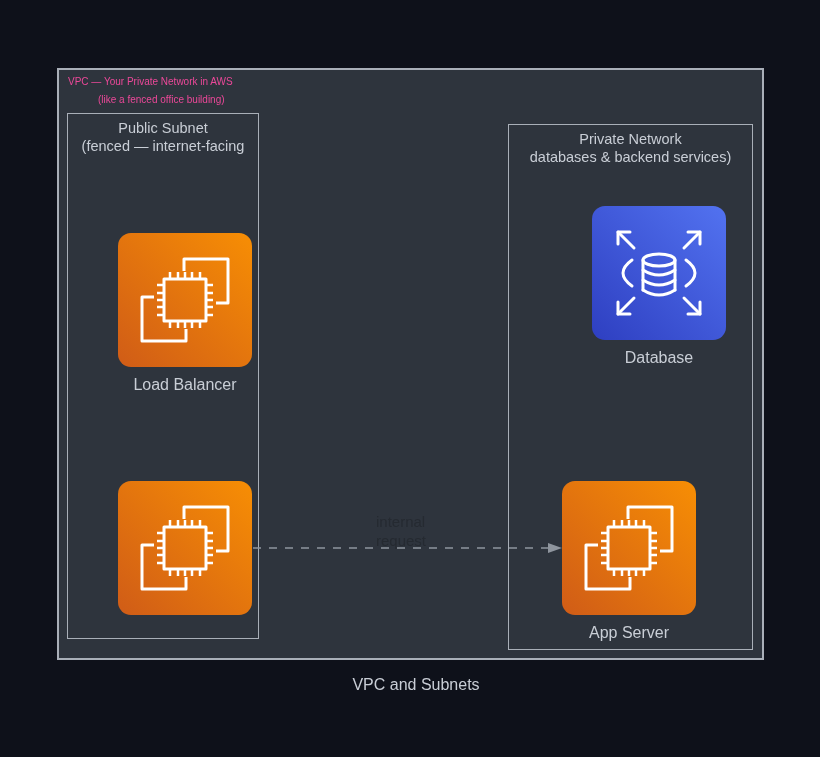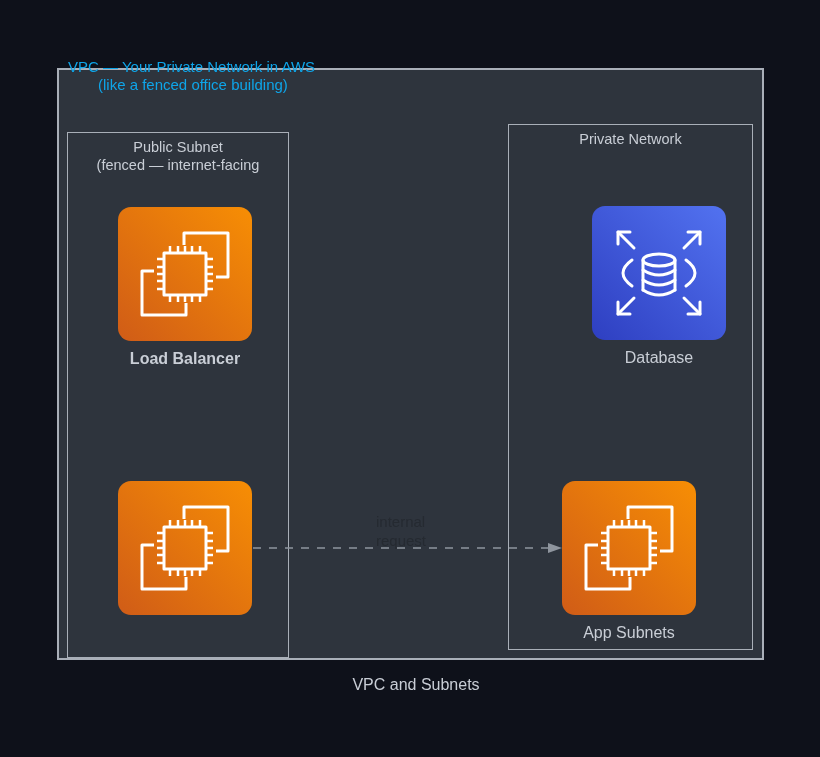--- a/index.html
+++ b/index.html
@@ -10,47 +10,47 @@
       font-family: "Liberation Sans", sans-serif;
       color: #c9ced6;
     }
     .box { position: absolute; box-sizing: border-box; }
     #vpc {
       left: 57px; top: 68px; width: 707px; height: 592px;
       background: #2e343d;
       border: 2px solid #a9afb8;
     }
     .vpc-title {
-      position: absolute; left: 68px; top: 58px;
-      font-size: 15px; line-height: 18px; color: #0ea5e9;
+      position: absolute; left: 68px; top: 73px;
+      font-size: 10px; line-height: 18px; color: #ec4899;
       white-space: pre;
     }
     .vpc-title .l2 { padding-left: 30px; }
     .subnet {
       position: absolute; box-sizing: border-box;
       border: 1.5px solid #a9afb8;
     }
-    #public-subnet { left: 67px; top: 132px; width: 222px; height: 526px; }
+    #public-subnet { left: 67px; top: 113px; width: 192px; height: 526px; }
     #private-subnet { left: 508px; top: 124px; width: 245px; height: 526px; }
     .subnet-title {
       position: absolute; left: 0; right: 0; top: 6px;
       text-align: center; font-size: 14.5px; line-height: 17.5px; color: #c9ced6;
     }
     .node { position: absolute; width: 134px; text-align: center; }
     .node .icon {
       width: 134px; height: 134px; border-radius: 13px;
       display: block;
     }
     .orange { background: linear-gradient(45deg, #d05c17 0%, #f78e04 100%); }
     .blue { background: linear-gradient(45deg, #2e3fc1 0%, #5272f0 100%); }
     .node .label {
       margin-top: 8px; font-size: 16px; line-height: 20px; color: #c9ced6;
       white-space: nowrap;
     }
-    #lb-node { left: 118px; top: 207px; font-weight: bold; }
+    #lb-node { left: 118px; top: 233px; }
     #web-node { left: 118px; top: 481px; }
     #db-node { left: 562px; top: 206px; padding-left: 30px; }
     #app-node { left: 562px; top: 481px; }
     #edge-svg { position: absolute; left: 0; top: 0; }
     .edge-label {
       position: absolute; left: 376px; top: 512px;
       font-size: 15px; line-height: 19px; color: #252a31;
       white-space: pre;
     }
     .caption {
@@ -67,20 +67,21 @@
 <div id="public-subnet" class="subnet">
   <div class="subnet-title">
     <div>Public Subnet</div>
     <div>(fenced — internet-facing</div>
   </div>
 </div>
 
 <div id="private-subnet" class="subnet">
   <div class="subnet-title">
     <div>Private Network</div>
+    <div>databases &amp; backend services)</div>
   </div>
 </div>
 
 <svg id="edge-svg" width="820" height="757">
   <line x1="253" y1="548" x2="550" y2="548" stroke="#8f959e" stroke-width="1.5" stroke-dasharray="8,8"></line>
   <polygon points="548,543 562,548 548,553" fill="#8f959e"></polygon>
 </svg>
 <div class="edge-label"><div>internal</div><div>request</div></div>
 
 <div id="lb-node" class="node">
@@ -198,16 +199,16 @@
           <line x1="46" y1="74" x2="39" y2="74"></line>
           <line x1="46" y1="82" x2="39" y2="82"></line>
         <line x1="88" y1="52" x2="95" y2="52"></line>
           <line x1="88" y1="60" x2="95" y2="60"></line>
           <line x1="88" y1="67" x2="95" y2="67"></line>
           <line x1="88" y1="74" x2="95" y2="74"></line>
           <line x1="88" y1="82" x2="95" y2="82"></line>
       </g>
     </g>
   </svg>
-  <div class="label">App Subnets</div>
+  <div class="label">App Server</div>
 </div>
 
 <div class="caption">VPC and Subnets</div>
 
 </body></html>

